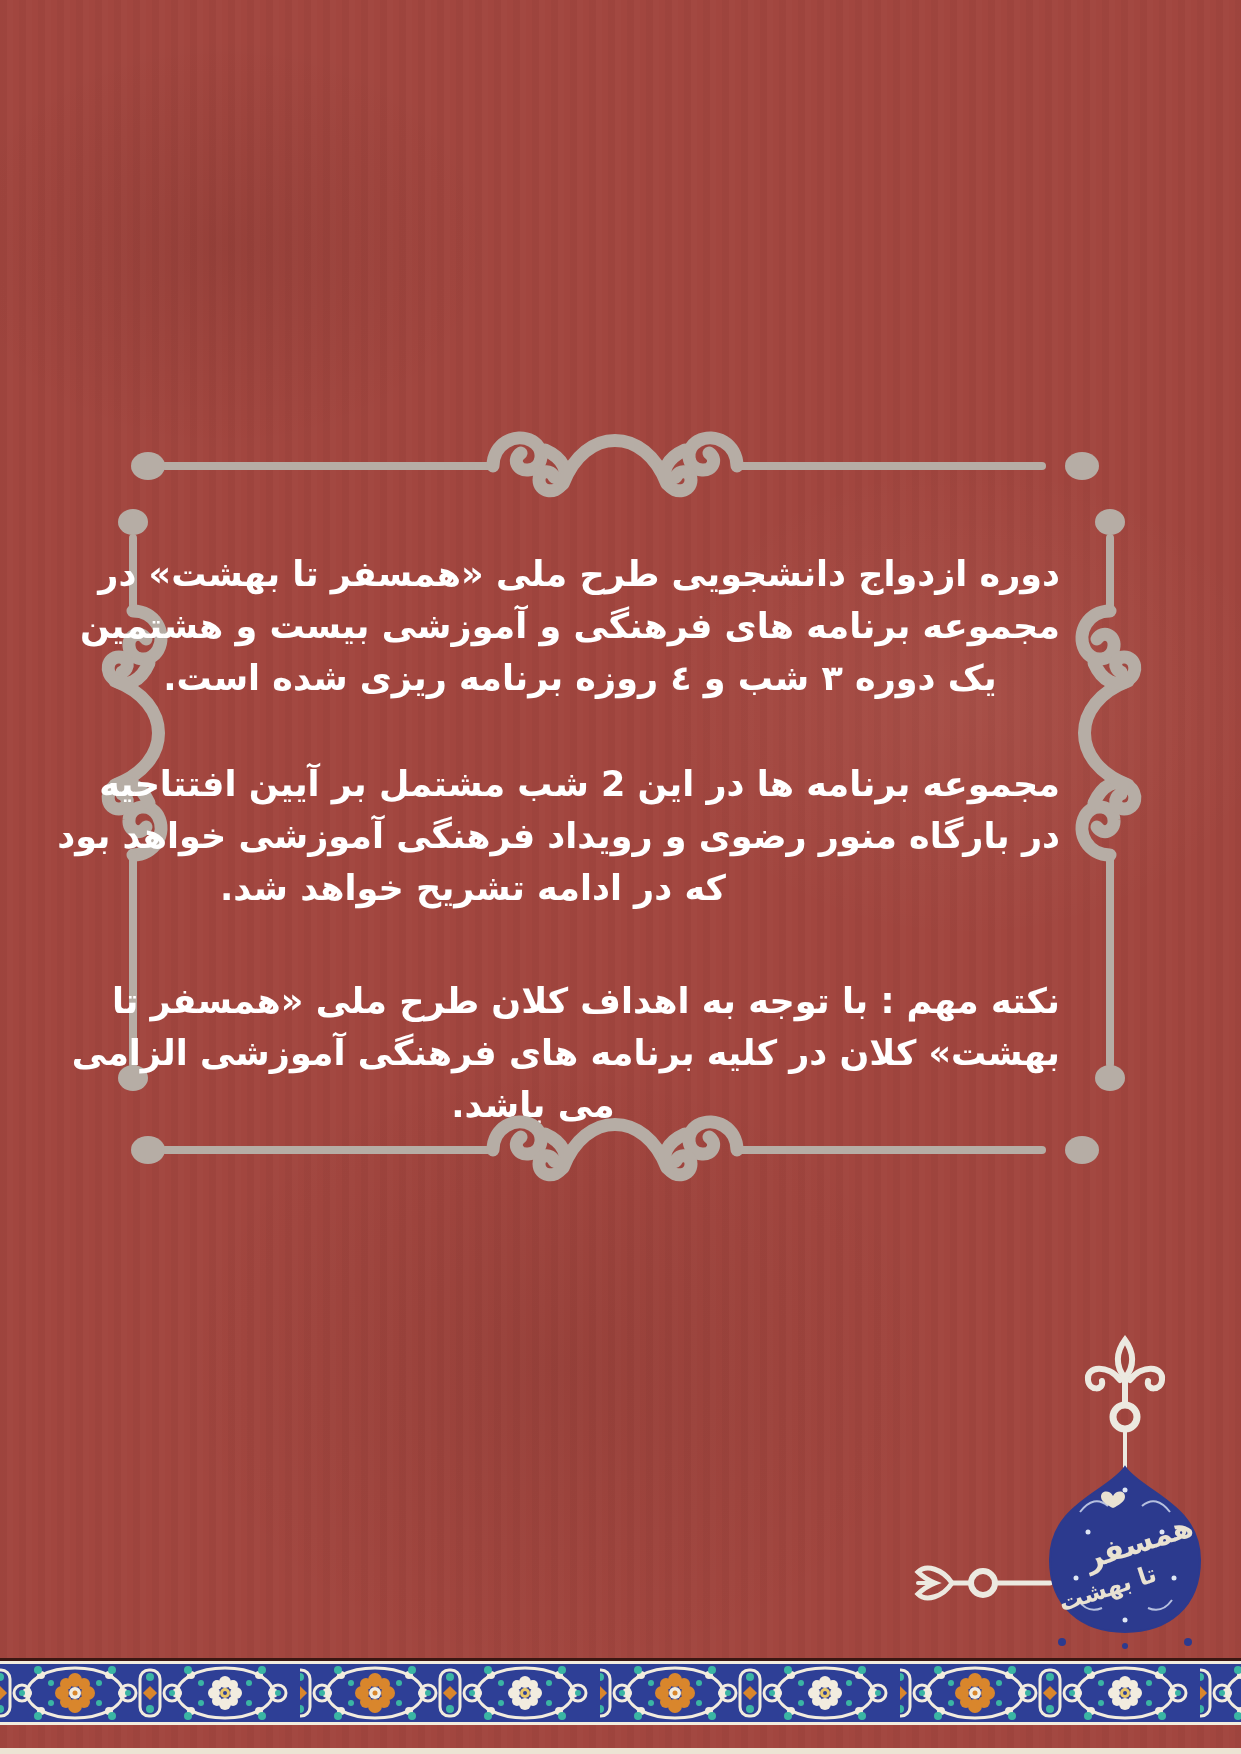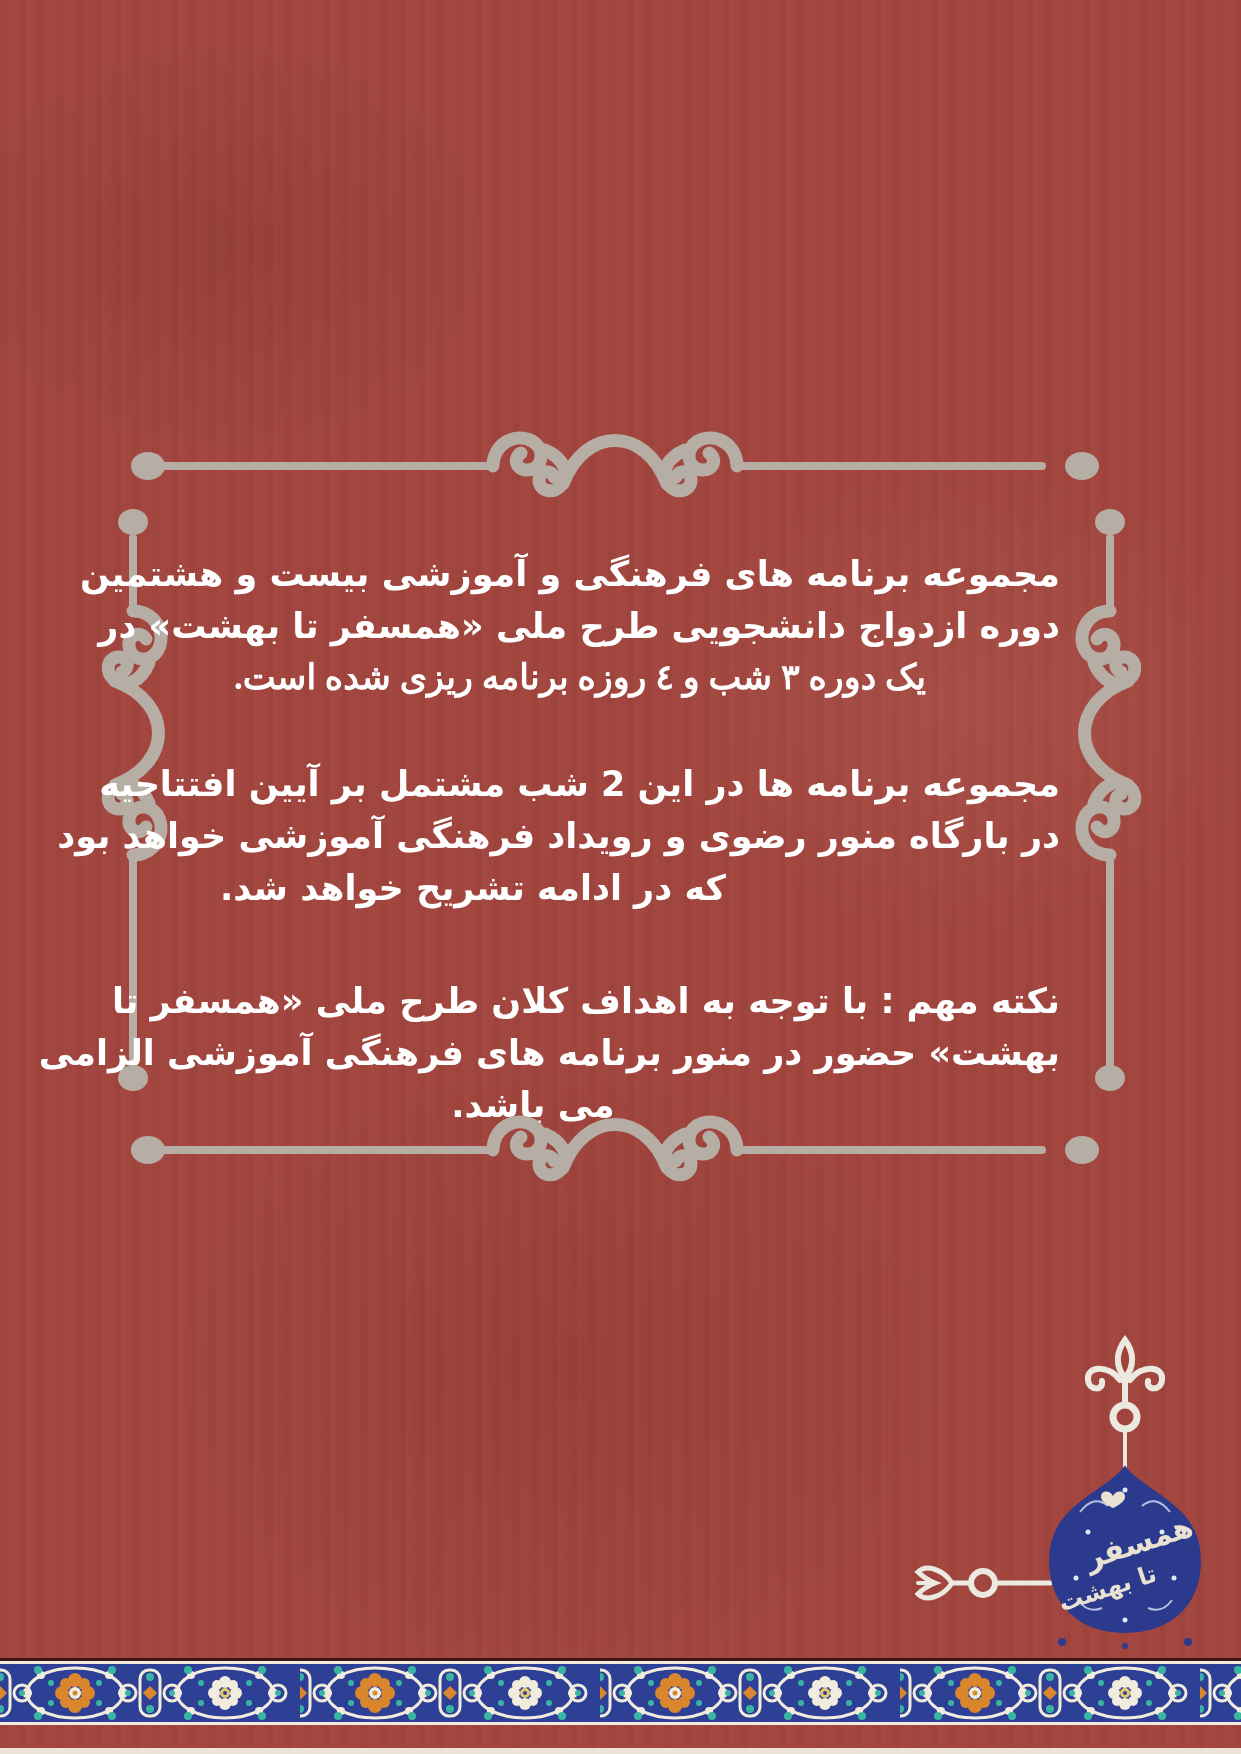--- a/index.html
+++ b/index.html
@@ -20,21 +20,21 @@
   .divider{position:absolute; left:125px; width:980px; height:170px;}
   .divider.top{top:381px;}
   .divider.bottom{top:1065px;}
   .vframe{position:absolute; top:498px; width:130px; height:600px;}
   .vframe.left{left:68px;}
   .vframe.right{left:1045px;}
   .para{position:absolute; left:140px; width:920px; direction:rtl;
         color:#ffffff; font-weight:bold; font-size:35px; text-align:center;}
   .para .line{height:52px; line-height:52px; white-space:nowrap; position:relative;}
   .p1{top:548px;} .p2{top:758px;} .p3{top:975px;text-align:center;}
-  .shift-a{left:-20px;font-family:Liberation Serif, serif;} .shift-b{left:-127px;} .shift-c{left:-67px;}
+  .shift-a{left:-20px;} .shift-b{left:-127px;} .shift-c{left:-67px;}
   .logo{position:absolute; left:880px; top:1180px; width:360px; height:480px;}
   .logo .wstroke{fill:none; stroke:#ece9e0; stroke-linecap:round;}
   .tile-band{position:absolute; left:0; top:1658px; width:1241px; border-top:3px solid #3a1713;}
   .bottom-strip{position:absolute; left:0; top:1748px; width:1241px; height:6px; background:#ece4d4;}
 </style>
 </head>
 <body>
 
 <svg style="position:absolute;width:0;height:0" aria-hidden="true">
   <defs>
@@ -68,34 +68,34 @@
 
   <svg class="vframe right" viewBox="0 0 130 600">
     <ellipse class="orn-dot" cx="65" cy="24" rx="15" ry="13"></ellipse>
     <path class="orn-line" d="M65,40 V112"></path>
     <use href="#orn" transform="translate(65,235) rotate(-90)"></use>
     <path class="orn-line" d="M65,358 V566"></path>
     <ellipse class="orn-dot" cx="65" cy="580" rx="15" ry="13"></ellipse>
   </svg>
 
   <article class="para p1">
+    <div class="line">دوره ازدواج دانشجویی طرح ملی  «همسفر تا بهشت» در</div>
     <div class="line">مجموعه برنامه های فرهنگی و آموزشی بیست و هشتمین</div>
-    <div class="line">دوره ازدواج دانشجویی طرح ملی  «همسفر تا بهشت» در</div>
     <div class="line shift-a">یک دوره ۳ شب و ٤  روزه برنامه ریزی شده است.</div>
   </article>
 
   <article class="para p2">
     <div class="line">مجموعه برنامه ها در این 2 شب مشتمل بر  آیین افتتاحیه</div>
     <div class="line">در بارگاه منور رضوی و رویداد  فرهنگی آموزشی خواهد بود</div>
     <div class="line shift-b">که در ادامه تشریح خواهد شد.</div>
   </article>
 
   <article class="para p3">
     <div class="line">نکته مهم : با توجه به اهداف کلان  طرح ملی  «همسفر تا</div>
-    <div class="line">بهشت» حضور در منور برنامه های فرهنگی  آموزشی الزامی</div>
+    <div class="line">بهشت» کلان در کلیه برنامه های فرهنگی  آموزشی الزامی</div>
     <div class="line shift-c">می باشد.</div>
   </article>
 
   <svg class="divider bottom" viewBox="0 0 980 170">
     <ellipse class="orn-dot" cx="23" cy="85" rx="17" ry="14"></ellipse>
     <path class="orn-line" d="M40,85 H368"></path>
     <use href="#orn" transform="translate(490,85)"></use>
     <path class="orn-line" d="M612,85 H917"></path>
     <ellipse class="orn-dot" cx="957" cy="85" rx="17" ry="14"></ellipse>
   </svg>

